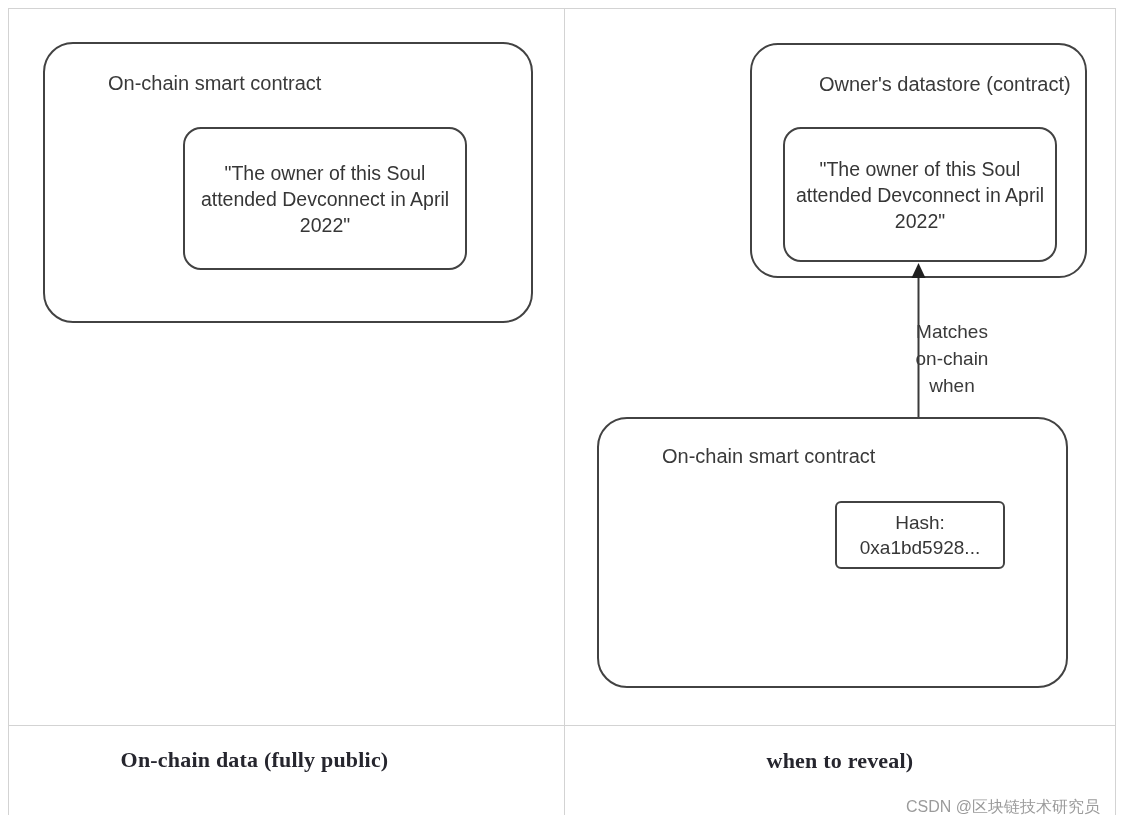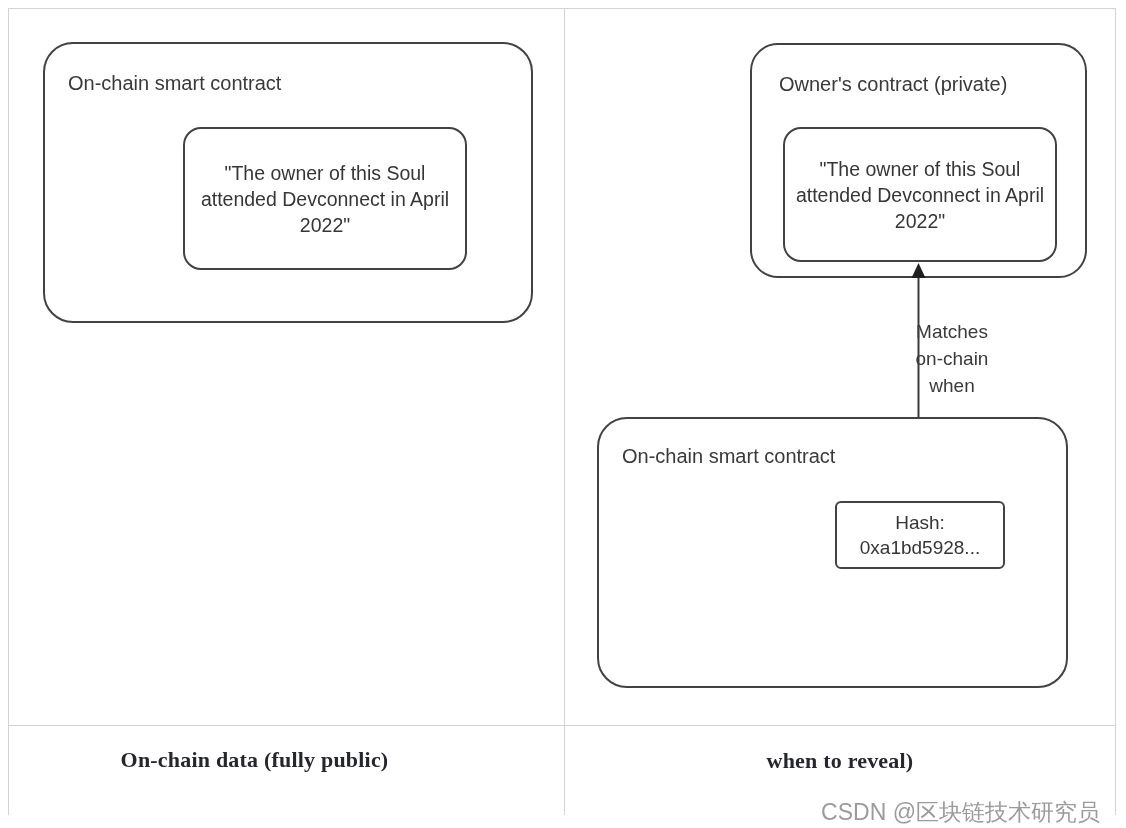--- a/index.html
+++ b/index.html
@@ -25,21 +25,21 @@
     position:absolute;border:2px solid #424242;border-radius:30px;
     background:#ffffff;box-sizing:border-box;
   }
   .ibox{
     position:absolute;border:2px solid #424242;border-radius:18px;
     background:#ffffff;box-sizing:border-box;
     display:flex;align-items:center;justify-content:center;
     text-align:center;font-size:19.5px;line-height:26px;color:#363636;
   }
   .box-label{
-    position:absolute;font-size:20px;color:#3a3a3a;white-space:nowrap;
+    position:absolute;font-size:20px;color:#3a3a3a;white-space:nowrap;margin-left:40px;
   }
   .left-outer{left:43px;top:42px;width:490px;height:281px;}
   .left-label{left:68px;top:72px;}
   .left-inner{left:183px;top:127px;width:284px;height:143px;}
 
   .ds-outer{left:750px;top:43px;width:337px;height:235px;border-radius:28px;}
   .ds-label{left:779px;top:73px;}
   .ds-inner{left:783px;top:127px;width:274px;height:135px;}
 
   .arrow-label{
@@ -57,21 +57,21 @@
   .caption{
     position:absolute;text-align:center;
     font-family:"Liberation Serif", serif;font-weight:700;
     font-size:22px;color:#26262e;letter-spacing:0.2px;
   }
   .caption-left{left:8px;top:747px;width:493px;}
   .caption-right{left:563px;top:744px;width:554px;line-height:33px;}
 
   .watermark{
     position:absolute;right:26px;top:797px;
-    font-size:23px;color:#9b9b9b;white-space:nowrap;
+    font-size:16px;color:#9b9b9b;white-space:nowrap;
     font-family:"Liberation Sans", sans-serif;
   }
 </style>
 </head>
 <body>
 
 <div class="page">
 
   <div class="frame">
     <div class="col-divider"></div>
@@ -82,21 +82,21 @@
   <div class="box-label left-label">On-chain smart contract</div>
   <div class="ibox left-inner">
     <div>
       <div>"The owner of this Soul</div>
       <div>attended Devconnect in April</div>
       <div>2022"</div>
     </div>
   </div>
 
   <div class="obox ds-outer"></div>
-  <div class="box-label ds-label">Owner's contract (private)</div>
+  <div class="box-label ds-label">Owner's datastore (contract)</div>
   <div class="ibox ds-inner">
     <div>
       <div>"The owner of this Soul</div>
       <div>attended Devconnect in April</div>
       <div>2022"</div>
     </div>
   </div>
 
   <svg class="arrow-svg" viewBox="0 0 1126 828" xmlns="http://www.w3.org/2000/svg">
     <line x1="918.5" y1="276" x2="918.5" y2="486" stroke="#3a3a3a" stroke-width="2"></line>

